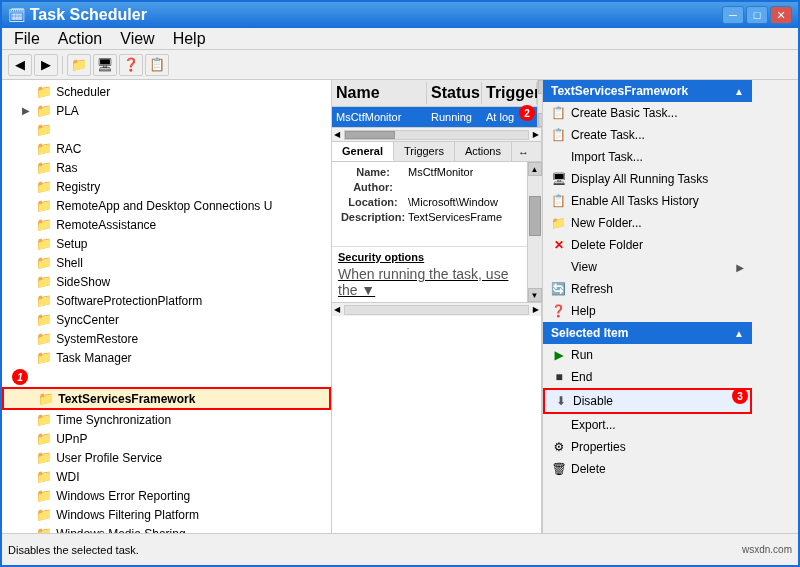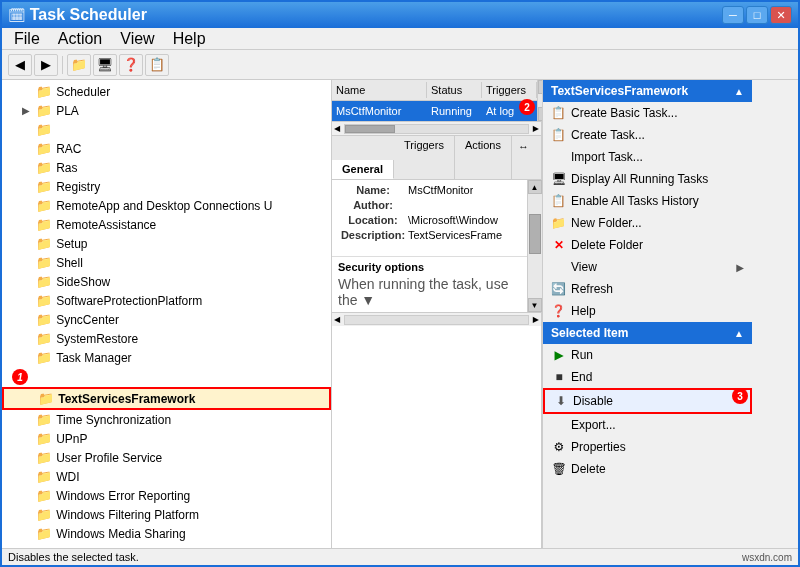--- a/index.html
+++ b/index.html
@@ -108,22 +108,22 @@
       width: 210px;
       background: white;
       border-right: 1px solid #ccc;
       display: flex;
       flex-direction: column;
     }
     .task-list-header {
       display: flex;
       background: #e8e8e8;
       border-bottom: 1px solid #ccc;
-      font-size: 11px;
-      font-weight: normal;
+      font-size: 16px;
+      font-weight: bold;
       padding: 2px 0;
     }
     .task-list-header .col {
       padding: 2px 4px;
       border-right: 1px solid #ccc;
       flex-shrink: 0;
     }
     .task-row {
       display: flex;
       align-items: center;
@@ -147,46 +147,47 @@
       background: #e8e8e8;
       border-bottom: 1px solid #ccc;
     }
     .tab {
       padding: 3px 10px;
       border-right: 1px solid #ccc;
       cursor: pointer;
       font-size: 11px;
       background: #e8e8e8;
     }
-    .tab.active { background: white; border-bottom: 1px solid white; font-weight: bold; margin-top: 24px; }
+    .tab.active { background: white; border-bottom: 1px solid white; font-weight: bold; }
     .tab-more {
       padding: 3px 6px;
       font-size: 11px;
       cursor: pointer;
     }
     .detail-rows { padding: 4px 6px; text-align: center; }
     .detail-row {
       display: flex;
       margin-bottom: 3px;
       font-size: 11px;
     }
     .detail-label {
       width: 70px;
       color: #333;
       font-weight: bold;
       flex-shrink: 0;
     }
     .detail-value { color: #000; overflow: hidden; text-overflow: ellipsis; white-space: nowrap; }
 
     .security-section {
-      margin-top: 8px;
+      margin-top: 16px;
       padding-top: 4px;
       border-top: 1px solid #ddd;
       font-size: 11px;
       padding: 4px 6px;
+      text-decoration: underline;
     }
     .security-title { font-weight: bold; margin-bottom: 3px; }
     .security-text { color: #555; font-size: 14px; }
 
     
     .actions-pane {
       width: 210px;
       background: #f0f0f0;
       border-left: 1px solid #ccc;
       overflow-y: auto;
@@ -210,21 +211,21 @@
       padding: 3px 8px;
       cursor: pointer;
       font-size: 12px;
       gap: 4px;
     }
     .action-icon { width: 16px; height: 16px; display: flex; align-items: center; justify-content: center; font-size: 12px; flex-shrink: 0; }
     .action-label { font-size: 12px; }
     .action-arrow { margin-left: auto; font-size: 10px; color: #555; }
 
     .status-bar {
-      height: 17px;
+      height: 32px;
       background: #f0f0f0;
       border-top: 1px solid #ccc;
       display: flex;
       align-items: center;
       padding: 0 6px;
       justify-content: space-between;
     }
     .status-text { font-size: 11px; }
     .status-brand { font-size: 10px; color: #555; }
 

